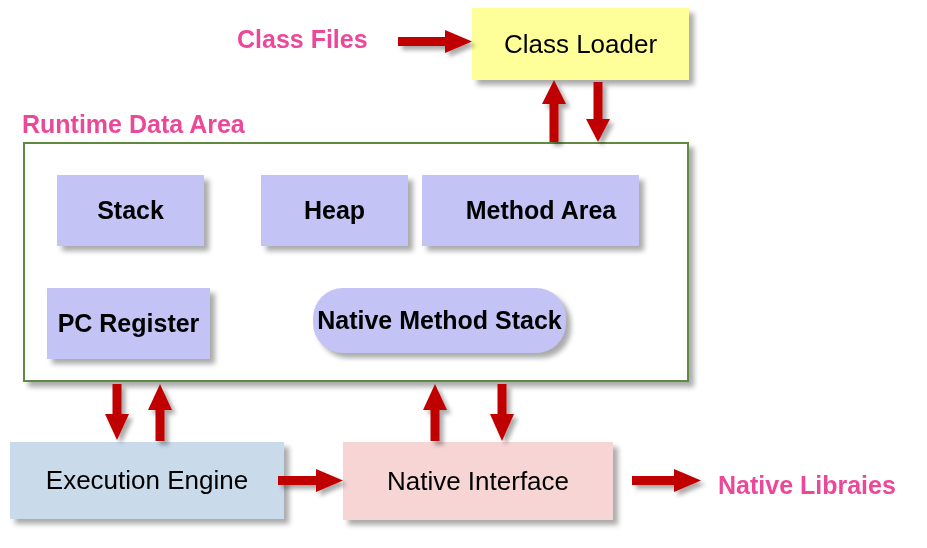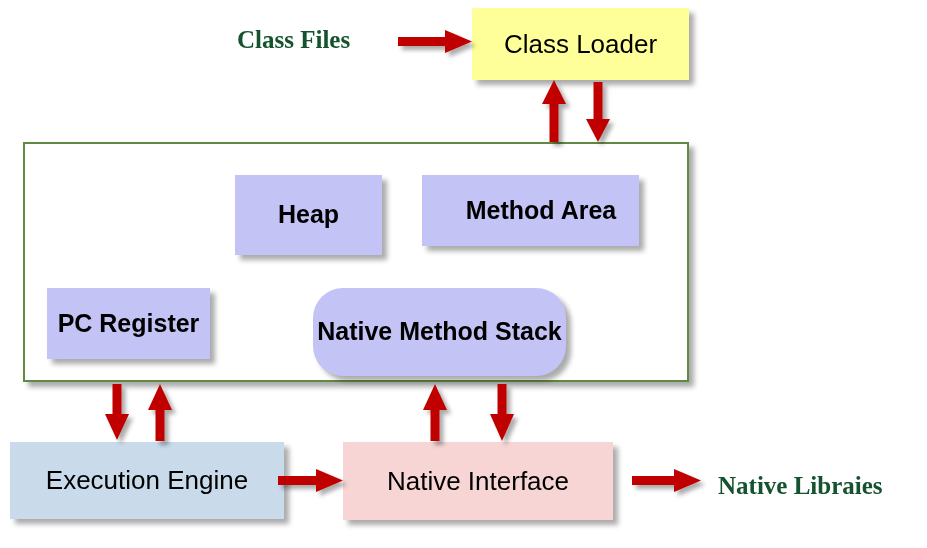--- a/index.html
+++ b/index.html
@@ -47,24 +47,23 @@
     box-sizing: border-box;
     background: #ffffff;
     border: 2px solid #5f8a41;
     box-shadow: 5px 5px 5px rgba(0,0,0,0.33);
   }
 
   
   .plain-label {
     position: absolute;
     font-weight: bold;
-    color: #14532d;
+    color: #ec4899;
     white-space: nowrap;
     line-height: 1;
-    font-family: Liberation Serif, serif;
   }
 
   
   #arrow-layer {
     position: absolute;
     left: 0;
     top: 0;
     width: 927px;
     height: 548px;
     pointer-events: none;
@@ -72,31 +71,33 @@
 </style>
 </head>
 <body>
 
 <div id="canvas">
 
   <div class="plain-label" id="lbl-class-files" style="left:237px; top:27px; font-size:25px;">Class Files</div>
 
   <div class="box regular fill-yellow" style="left:472px; top:8px; width:217px; height:72px; font-size:26px;">Class Loader</div>
 
+  <div class="plain-label" id="lbl-runtime" style="left:22px; top:112px; font-size:25px;">Runtime Data Area</div>
 
   <div id="runtime-container" style="left:23px; top:142px; width:666px; height:240px;">
 
+    <div class="box bold fill-lavender" style="left:32px; top:31px; width:147px; height:71px; font-size:25px;">Stack</div>
 
-    <div class="box bold fill-lavender" style="left:210px; top:31px; width:147px; height:80px; font-size:25px;">Heap</div>
+    <div class="box bold fill-lavender" style="left:236px; top:31px; width:147px; height:71px; font-size:25px;">Heap</div>
 
     <div class="box bold fill-lavender" style="left:397px; top:31px; width:217px; height:71px; font-size:25px;padding-left:21px;">Method Area</div>
 
     <div class="box bold fill-lavender" style="left:22px; top:144px; width:163px; height:71px; font-size:25px;">PC Register</div>
 
-    <div class="box bold fill-lavender" style="left:288px; top:144px; width:253px; height:88px; font-size:25px;border-radius:30px;">Native Method Stack</div>
+    <div class="box bold fill-lavender" style="left:288px; top:144px; width:253px; height:65px; font-size:25px;border-radius:30px;">Native Method Stack</div>
   </div>
 
   <div class="box regular fill-blue" style="left:10px; top:442px; width:274px; height:77px; font-size:26px;">Execution Engine</div>
 
   <div class="box regular fill-pink" style="left:343px; top:442px; width:270px; height:78px; font-size:26px;">Native Interface</div>
 
   <div class="plain-label" id="lbl-native-libraries" style="left:718px; top:473px; font-size:25px;">Native Libraies</div>
 
   <svg id="arrow-layer" viewBox="0 0 927 548">
     <defs>

